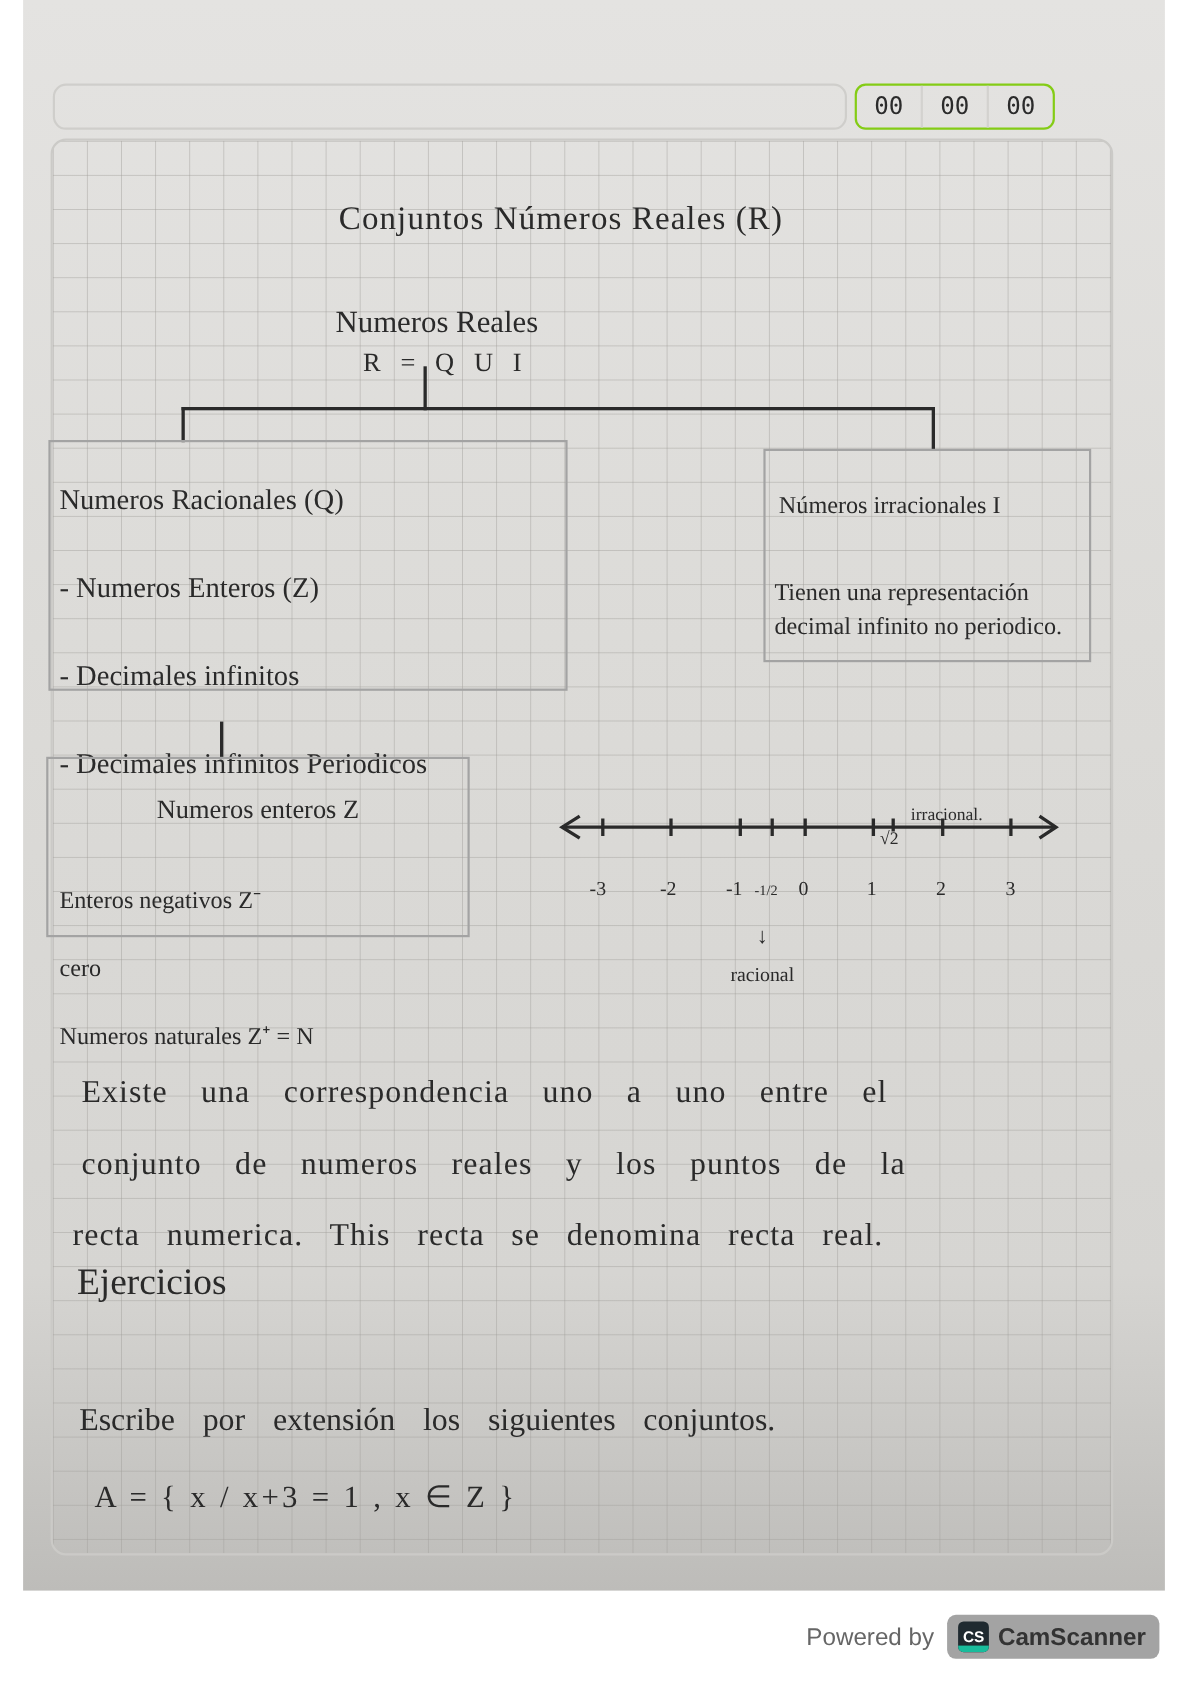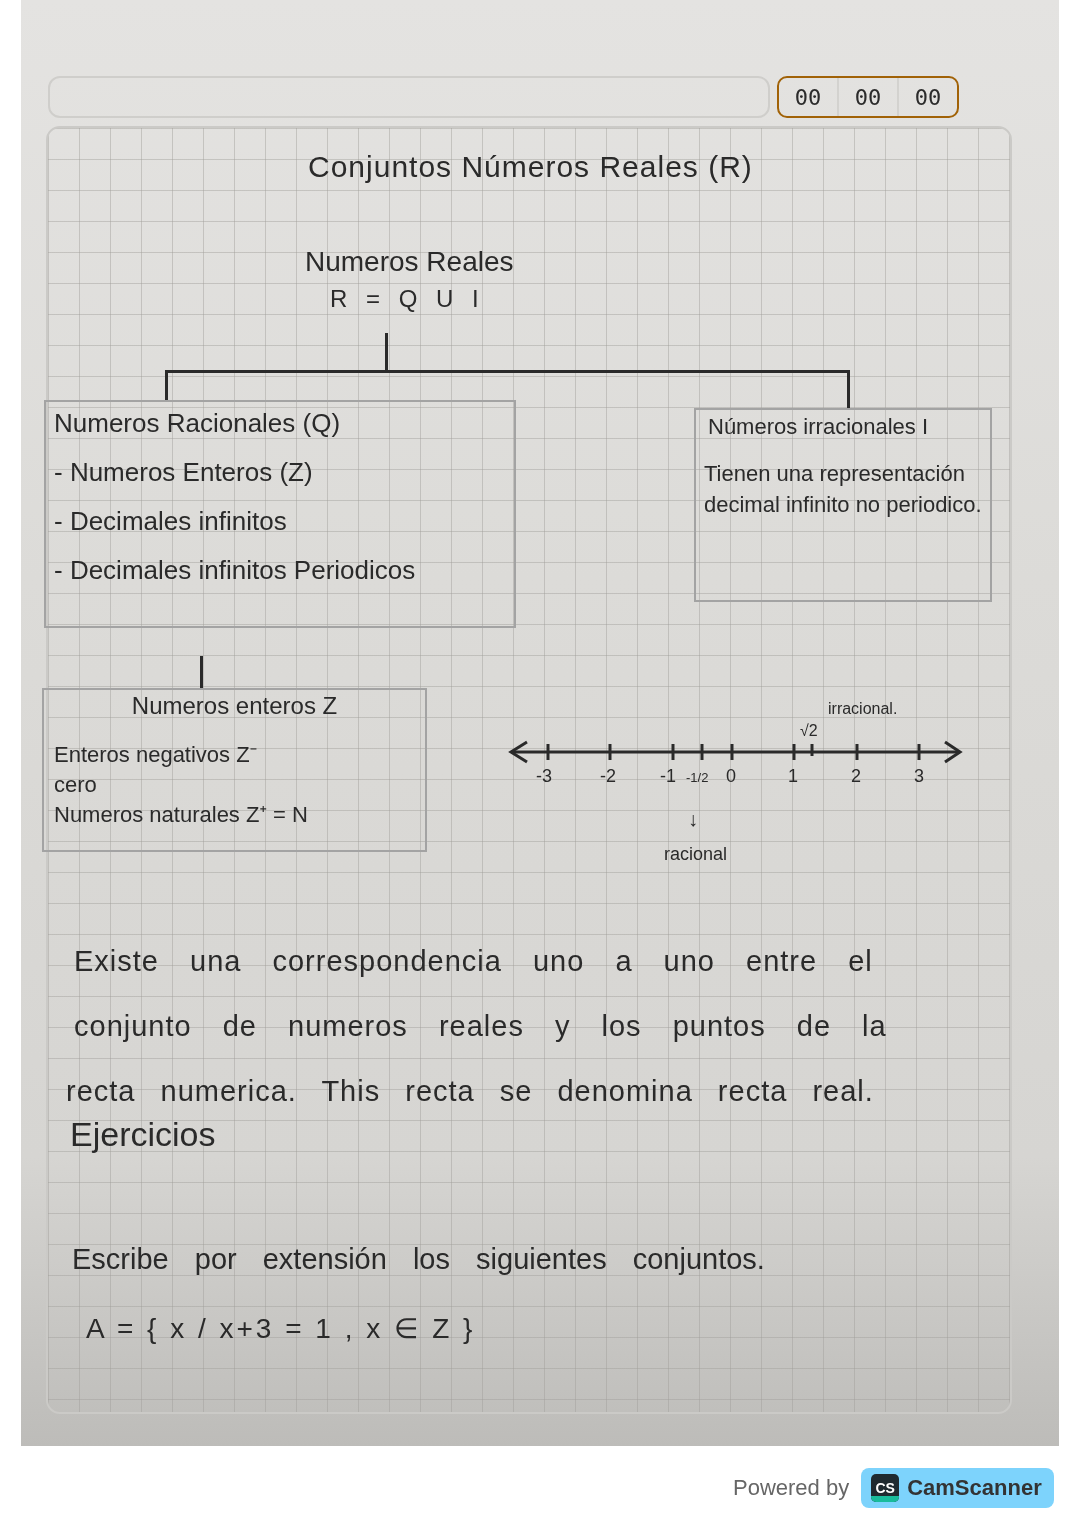--- a/index.html
+++ b/index.html
@@ -11,40 +11,41 @@
   .scan {
     position: absolute; left: 21px; top: 0; width: 1038px; height: 1446px;
     background: linear-gradient(180deg, #e4e3e1 0%, #dcdbd8 40%, #d6d5d2 80%, #bdbcb9 100%);
   }
   .header-bar {
     position: absolute; left: 48px; top: 76px; width: 718px; height: 38px;
     border: 2px solid #cfcecb; border-radius: 12px;
   }
   .date-box {
     position: absolute; left: 777px; top: 76px; width: 178px; height: 38px;
-    border: 2px solid #a16207; border-radius: 10px; display: flex;
+    border: 2px solid #84cc16; border-radius: 10px; display: flex;
   }
   .date-cell {
     flex: 1; display: flex; align-items: center; justify-content: center;
     font-family: "DejaVu Sans Mono", monospace; font-size: 22px; color: #2b2b2b;
     border-right: 2px solid #d3d2cf;
   }
   .date-cell:last-child { border-right: none; }
   .grid {
     position: absolute; left: 46px; top: 126px; width: 962px; height: 1284px;
     border: 2px solid #cbcac7; border-radius: 14px;
     background-image:
       linear-gradient(to right, rgba(160,158,154,0.45) 1px, transparent 1px),
       linear-gradient(to bottom, rgba(160,158,154,0.45) 1px, transparent 1px);
     background-size: 31px 31px;
   }
   .hw {
     position: absolute; color: #2a2a2a;
-    font-family: Liberation Sans, sans-serif;
+    font-family: Liberation Serif, serif;
     white-space: nowrap;
+    margin-top: 32px;
   }
   .title { left: 308px; top: 150px; font-size: 30px; letter-spacing: 1px; }
   .subtitle { left: 305px; top: 246px; font-size: 28px; }
   .formula { left: 330px; top: 285px; font-size: 24px; letter-spacing: 6px; }
   .line { position: absolute; background: #2a2a2a; }
   .box { position: absolute; border: 2px solid #a3a3a3; }
   .box .hw { position: static; display: block; }
   .rac { left: 44px; top: 400px; width: 468px; height: 224px; }
   .rac .row { font-size: 26px; padding: 6px 10px 12px 8px; }
   .irr { left: 694px; top: 408px; width: 294px; height: 190px; }
@@ -56,21 +57,21 @@
   .numline { position: absolute; left: 505px; top: 700px; width: 470px; height: 180px; }
   .para { left: 74px; font-size: 29px; letter-spacing: 1px; word-spacing: 22px; }
   .ex-head { left: 70px; top: 1115px; font-size: 34px; }
   .ex-instr { left: 72px; top: 1243px; font-size: 29px; word-spacing: 18px; }
   .ex-set { left: 86px; top: 1312px; font-size: 28px; letter-spacing: 3px; }
   .footer {
     position: absolute; left: 733px; top: 1468px; display: flex; align-items: center; text-align: center;
   }
   .powered { font-family: "Liberation Sans", sans-serif; font-size: 22px; color: #666; margin-right: 12px; }
   .cs-badge {
-    display: flex; align-items: center; background: #7dd3fc; border-radius: 8px;
+    display: flex; align-items: center; background: #a3a3a3; border-radius: 8px;
     padding: 6px 12px 6px 10px;
   }
   .cs-logo {
     width: 28px; height: 28px; border-radius: 5px; background: #1f2a30; color: #fff;
     font-family: "Liberation Sans", sans-serif; font-weight: bold; font-size: 14px;
     display: flex; align-items: center; justify-content: center; position: relative; overflow: hidden;
     margin-right: 8px;
   }
   .cs-logo::after { content: ""; position: absolute; left: 0; bottom: 0; width: 100%; height: 6px; background: #19bc9c; }
   .cs-name { font-family: "Liberation Sans", sans-serif; font-size: 22px; color: #333; font-weight: bold; }

